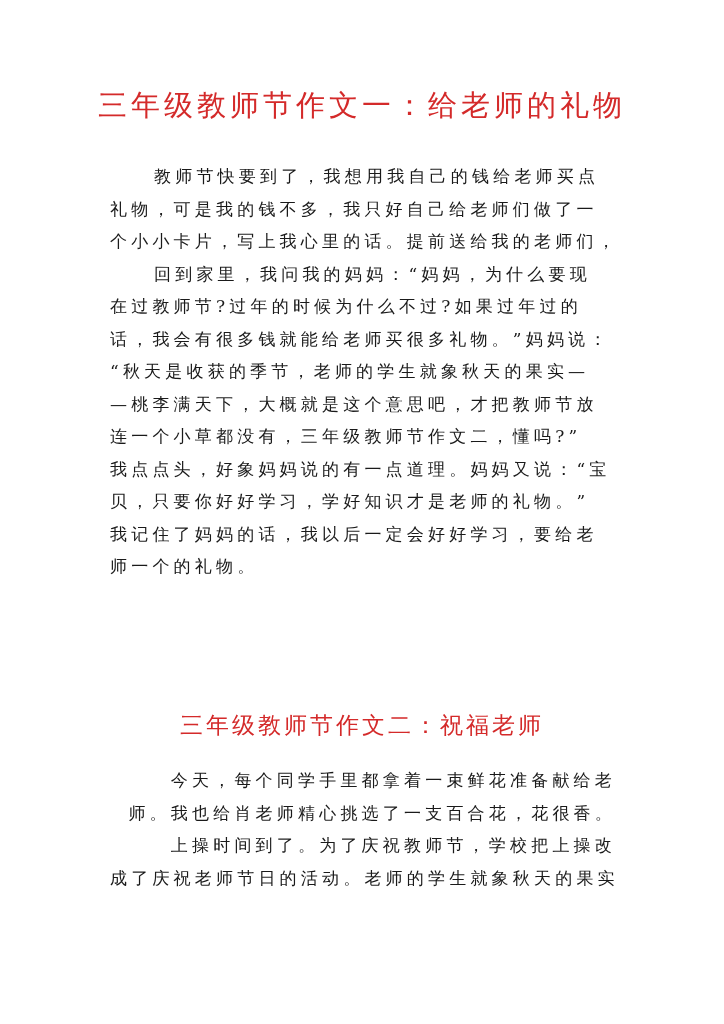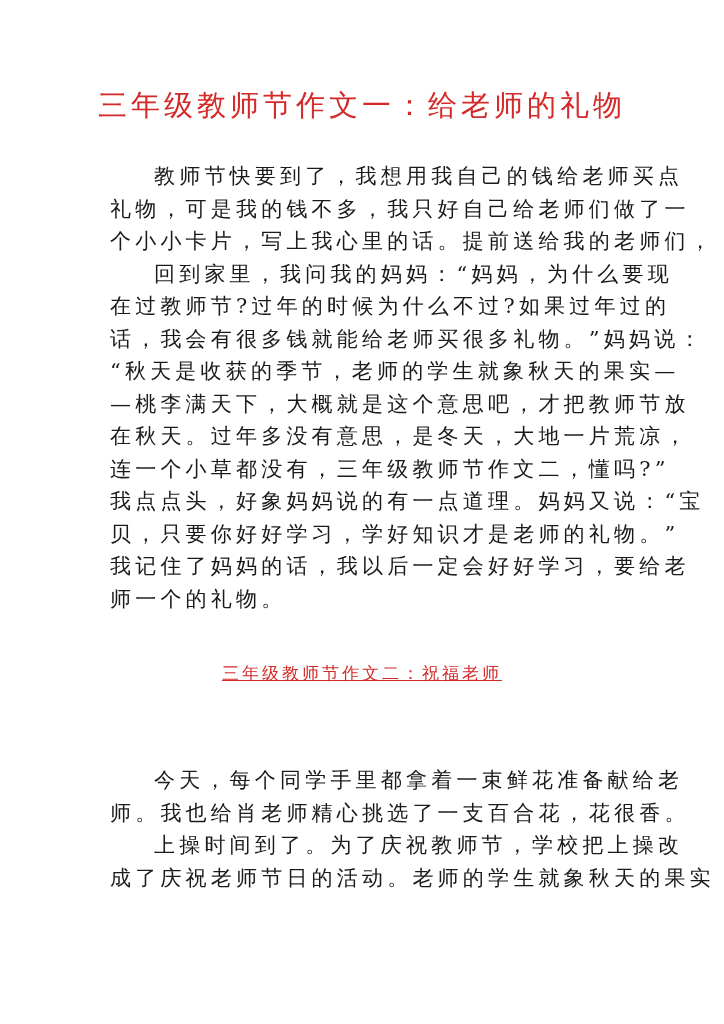--- a/index.html
+++ b/index.html
@@ -2,45 +2,44 @@
 <html><head>
 <meta charset="utf-8">
 <style>
   html, body { margin: 0; padding: 0; background: #ffffff; }
   body { width: 724px; height: 1024px; position: relative; overflow: hidden;
          font-family: "DejaVu Serif", "Liberation Serif", serif; color: #1a1a1a; }
   .page { position: absolute; left: 0; top: 0; width: 724px; height: 848px; background: #fff; }
   .title { position: absolute; left: 0; width: 724px; text-align: center;
            color: #d42a2a; font-weight: normal; margin: 0; white-space: nowrap; }
   .title-1 { top: 86px; font-size: 29px; letter-spacing: 4px; }
-  .title-2 { top: 662px; font-size: 17px; letter-spacing: 3px; text-decoration: underline; }
+  .title-2 { top: 710px; font-size: 23px; letter-spacing: 3px; }
   .body { position: absolute; left: 110px; width: 506px; }
-  .line { height: 32.5px; line-height: 32.5px; font-size: 21px; white-space: nowrap;
+  .line { height: 32.5px; line-height: 32.5px; font-size: 17px; white-space: nowrap;
           letter-spacing: 4.2px; overflow: visible; }
   .indent { padding-left: 44px; }
   .block-1 { top: 160px; }
-  .block-2 { top: 764px; }
+  .block-2 { top: 764px; text-align: right; }
 </style>
 </head>
 <body>
 
 <div class="page">
 
   <h1 class="title title-1">三年级教师节作文一：给老师的礼物</h1>
 
   <div class="body block-1">
     <div class="line indent">教师节快要到了，我想用我自己的钱给老师买点</div>
     <div class="line">礼物，可是我的钱不多，我只好自己给老师们做了一</div>
     <div class="line">个小小卡片，写上我心里的话。提前送给我的老师们，</div>
     <div class="line indent">回到家里，我问我的妈妈：“妈妈，为什么要现</div>
     <div class="line">在过教师节?过年的时候为什么不过?如果过年过的</div>
     <div class="line">话，我会有很多钱就能给老师买很多礼物。”妈妈说：</div>
     <div class="line">“秋天是收获的季节，老师的学生就象秋天的果实—</div>
     <div class="line">—桃李满天下，大概就是这个意思吧，才把教师节放</div>
-    <div class="line">在秋天。过年多没有意思，是冬天，大地一片荒凉，</div>
     <div class="line">连一个小草都没有，三年级教师节作文二，懂吗?”</div>
     <div class="line">我点点头，好象妈妈说的有一点道理。妈妈又说：“宝</div>
     <div class="line">贝，只要你好好学习，学好知识才是老师的礼物。”</div>
     <div class="line">我记住了妈妈的话，我以后一定会好好学习，要给老</div>
     <div class="line">师一个的礼物。</div>
   </div>
 
   <h2 class="title title-2">三年级教师节作文二：祝福老师</h2>
 
   <div class="body block-2">

